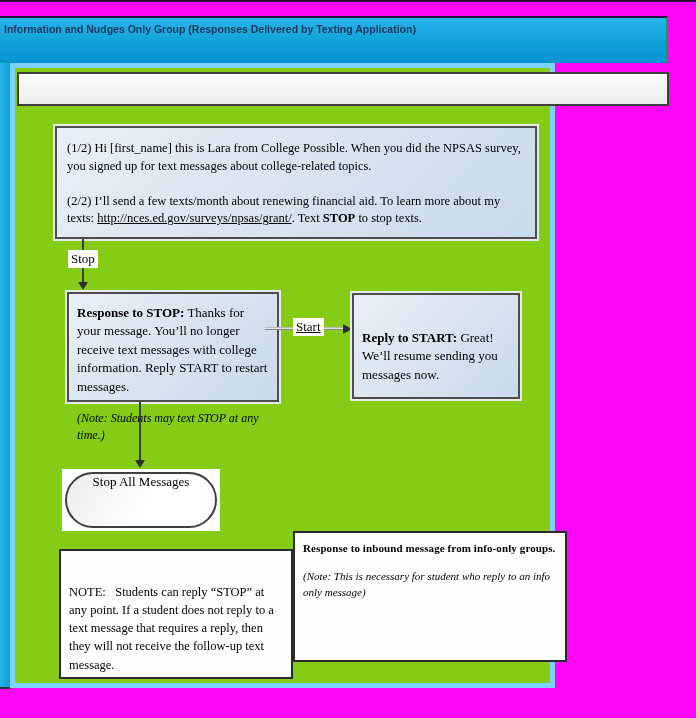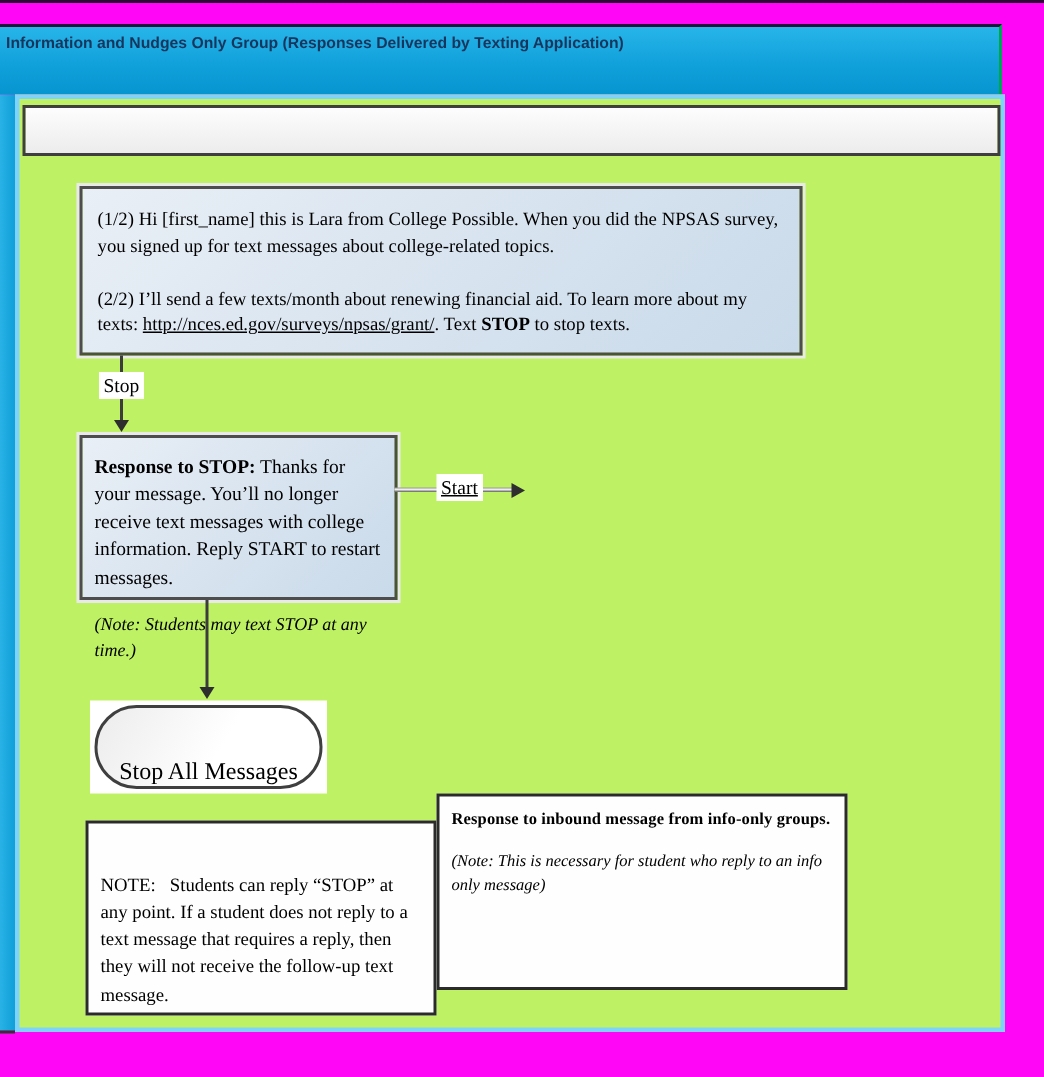--- a/index.html
+++ b/index.html
@@ -31,23 +31,23 @@
   }
   .header .subtitle .paren { font-weight:bold; }
   
   .left-strip {
     position:absolute; left:0; top:63px; width:10px; height:626px;
     background:linear-gradient(90deg,#29b2e5,#0f9fd9);
     border-bottom:2px solid #333;
   }
   
   .canvas {
-    position:absolute; left:10px; top:63px; width:660px; height:625px;
-    background:#bef264;
-    border:3px solid #7dd3fc;
+    position:absolute; left:10px; top:63px; width:545px; height:625px;
+    background:#84cc16;
+    border:5px solid #7dd3fc;
   }
   .topbar {
     position:absolute; left:2px; top:4px; width:652px; height:34px;
     background:linear-gradient(180deg,#fdfdfd,#ececec);
     border:2px solid #3f3f3f;
   }
   
   .shape {
     position:absolute;
     background:linear-gradient(135deg,#e9eff6 0%,#dae5f0 45%,#c9daea 100%);
@@ -58,21 +58,21 @@
     line-height:1.42;
   }
   .shape b { font-weight:bold; }
   .note-italic { font-style:italic; font-size:12px; }
   .link-black { color:#000; text-decoration:underline; }
   .link-blue { color:#0855c4; text-decoration:underline; }
 
   .intro-box { left:40px; top:58px; width:482px; height:113px; padding:12px 10px; }
   .intro-box p + p { margin-top:17px; }
 
-  .resp-stop-box { left:40px; top:224px; width:212px; height:110px; font-size:13px; }
+  .resp-stop-box { left:52px; top:224px; width:212px; height:110px; font-size:13px; }
   .resp-stop-box .note-italic { display:block; margin-top:14px; }
 
   .reply-start-box { left:337px; top:225px; width:168px; height:106px; font-size:13px; padding-top:34px; }
 
   
   .vline { position:absolute; width:2px; background:#3c3c3c; }
   .hline { position:absolute; height:3px; background:linear-gradient(180deg,#9a9a9a,#efefef 45%,#5d5d5d); }
   .arrow-down {
     position:absolute; width:0; height:0;
     border-left:5px solid transparent; border-right:5px solid transparent;
@@ -101,22 +101,22 @@
 
   
   .terminator-patch {
     position:absolute; left:47px; top:401px; width:158px; height:62px;
     background:#fff; padding:3px;
   }
   .terminator {
     width:152px; height:56px; border-radius:28px;
     border:2px solid #3f3f3f;
     background:linear-gradient(120deg,#ececec 0%,#ffffff 55%);
-    display:flex; align-items:flex-end; justify-content:center;
-    font-size:16px;
+    display:flex; align-items:flex-start; justify-content:center;
+    font-size:13px;
   }
   
   .plain-box {
     position:absolute; background:#fefefe; border:2px solid #2b2b2b;
     font-size:12.5px; line-height:1.45; padding:8px;
   }
   .note-box { left:44px; top:481px; width:234px; height:130px; padding-top:32px; white-space:pre-wrap; }
   .inbound-box { left:278px; top:463px; width:274px; height:131px; }
   .inbound-box .head { font-weight:bold; font-size:11px; letter-spacing:0.1px; }
   .inbound-box .body { margin-top:14px; }
@@ -150,20 +150,23 @@
 
   <div class="shape resp-stop-box">
     <b>Response to STOP:</b><span> Thanks for your message. You’ll no longer receive text messages with college information. Reply START to restart messages.</span>
     <span class="note-italic">(Note: Students may text STOP at any time.)</span>
   </div>
 
   <div class="hline start-line"></div>
   <div class="arrow-right start-head"></div>
   <div class="conn-label start-label">Start</div>
 
+  <div class="shape reply-start-box">
+    <b>Reply to START:</b><span> Great! We’ll resume sending you messages now.</span>
+  </div>
 
   <div class="vline down-line"></div>
   <div class="arrow-down down-head"></div>
 
   <div class="terminator-patch">
     <div class="terminator">
       <span>Stop All Messages</span>
     </div>
   </div>
 

